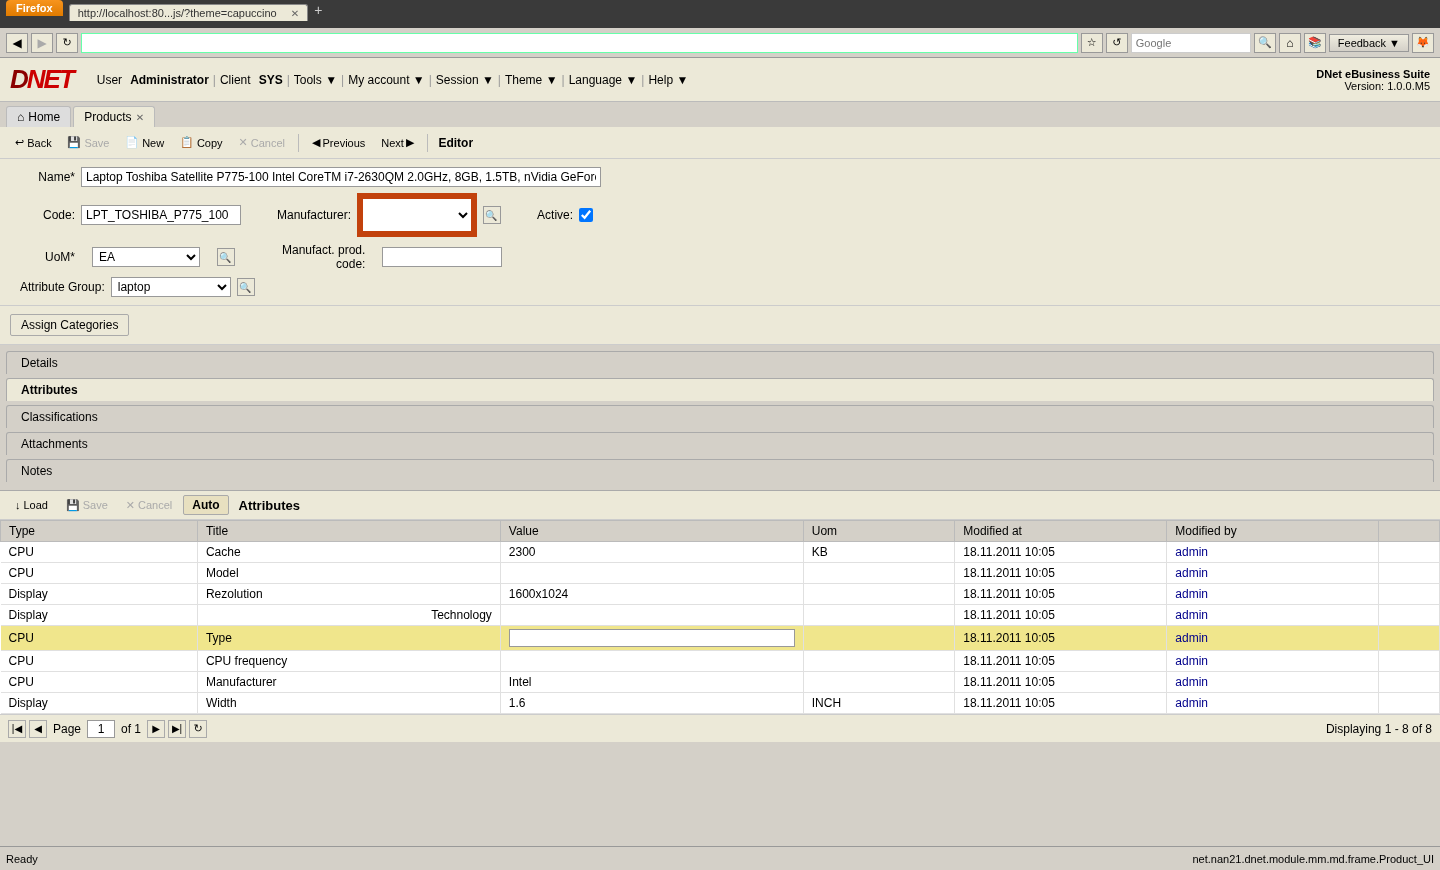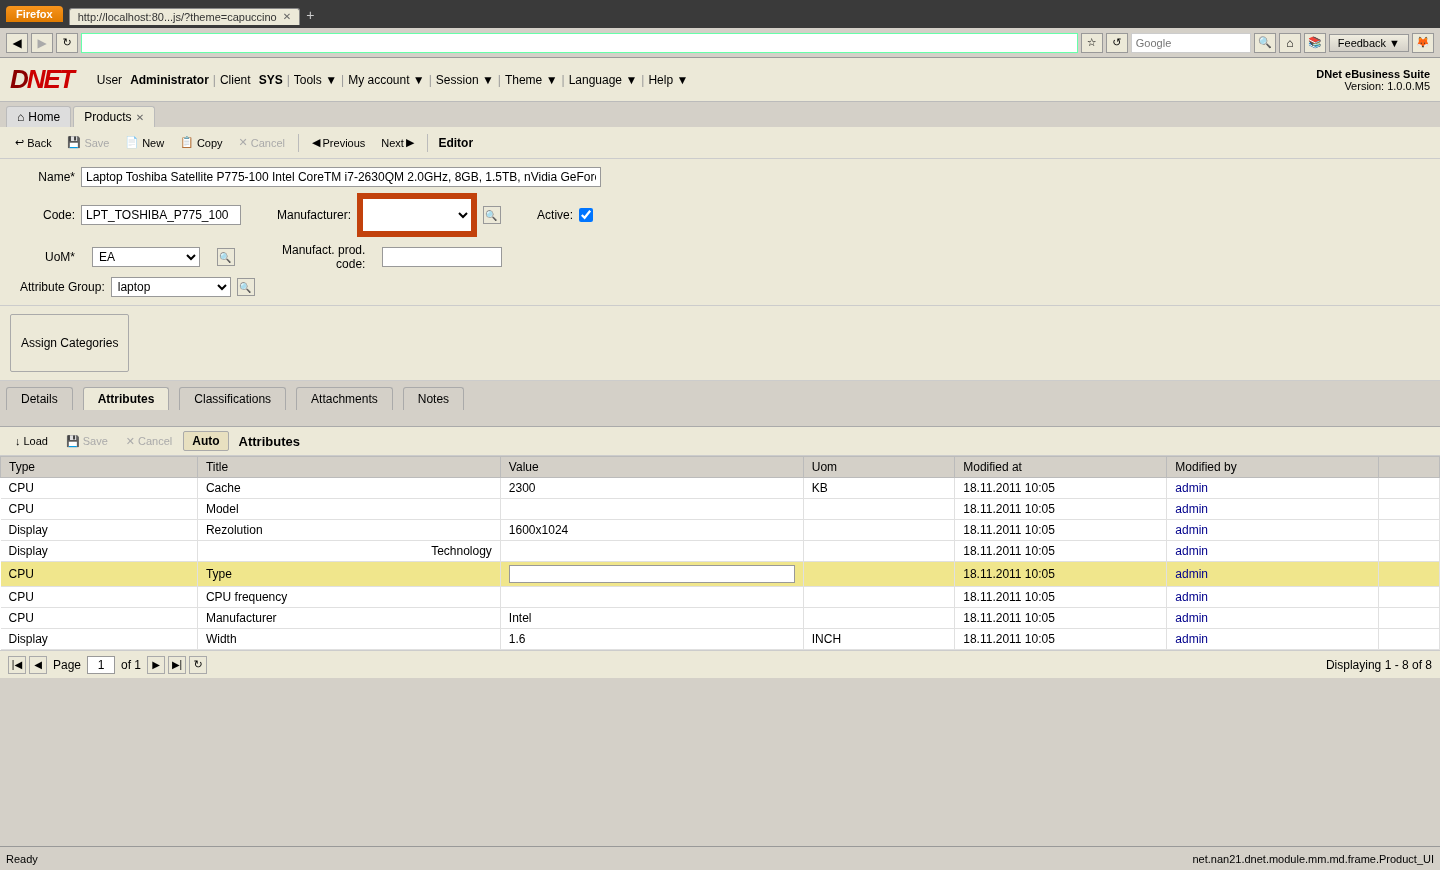--- a/index.html
+++ b/index.html
@@ -8,23 +8,23 @@
     table thead tr { background: #d4d0c8; }
     table thead th { border: 1px solid #bbb; padding: 3px 6px; text-align: left; font-weight: normal; font-size: 12px; cursor: pointer; }
     table tbody tr { border-bottom: 1px solid #e0e0e0; }
     table tbody td { border-right: 1px solid #e0e0e0; padding: 3px 6px; }
     table tbody td input { border: 1px solid #999; width: 100%; height: 18px; padding: 0 2px; font-size: 12px; }
   </style>
 </head>
 <body>
 
 <div>
-  <div style="background:#3a3a3a;height:28px;display:flex;align-items:center;padding:0 6px;gap:6px;">
+  <div style="background:#3a3a3a;height:28px;display:flex;align-items:flex-start;padding:0 6px;gap:6px;">
     <button style="background:linear-gradient(to bottom,#f7941d,#e07b00);color:white;font-size:11px;font-weight:bold;padding:2px 10px;border-radius:4px 4px 0 0;border:none;cursor:pointer;">Firefox</button>
-    <div style="background:#ece9d8;border:1px solid #888;border-bottom:none;padding:2px 8px;font-size:11px;display:flex;align-items:center;gap:6px;border-radius:3px 3px 0 0;color:#333;margin-top:4px;">
+    <div style="background:#ece9d8;border:1px solid #888;border-bottom:none;padding:2px 8px;font-size:11px;display:flex;align-items:center;gap:14px;border-radius:3px 3px 0 0;color:#333;margin-top:4px;">
       <span>http://localhost:80...js/?theme=capuccino</span>
       <span style="font-size:10px;color:#666;">✕</span>
     </div>
     <div style="color:#ccc;font-size:14px;cursor:pointer;margin-top:2px;">+</div>
   </div>
   <div style="background:#d4d0c8;display:flex;align-items:center;height:30px;padding:2px 6px;gap:3px;border-bottom:1px solid #999;">
     <button style="background:#ece9d8;border:1px solid #999;width:22px;height:20px;cursor:pointer;font-size:12px;">◀</button>
     <button style="background:#ece9d8;border:1px solid #999;width:22px;height:20px;cursor:pointer;font-size:12px;color:#aaa;">▶</button>
     <button style="background:#ece9d8;border:1px solid #999;width:22px;height:20px;cursor:pointer;font-size:11px;">↻</button>
     <input type="text" style="flex: 1 1 0%; border: 1px solid rgb(102, 255, 170); height: 20px; padding: 0px 4px; font-size: 11px; background: white;">
@@ -162,24 +162,24 @@
   <div style="display:flex;align-items:center;gap:6px;">
     <label style="font-size:12px;min-width:55px;text-align:right;white-space:nowrap;">Attribute Group:</label>
     <select style="border:1px solid #999;height:20px;padding:0 2px;font-size:12px;background:white;width:120px;">
       <option>laptop</option>
     </select>
     <button style="background:#ece9d8;border:1px solid #999;width:18px;height:18px;cursor:pointer;font-size:10px;">🔍</button>
   </div>
 </div>
 
 <div style="background:#ece9d8;padding:8px 10px;border-bottom:1px solid #ccc;">
-  <button style="background:#ece9d8;border:1px solid #aaa;padding:21px 10px;font-size:12px;cursor:pointer;border-radius:2px;">Assign Categories</button>
-</div>
-
-<div style="background:#d4d0c8;padding:6px 6px 16px;display:flex;gap:10px;">
+  <button style="background:#ece9d8;border:1px solid #aaa;padding:3px 10px;font-size:12px;cursor:pointer;border-radius:2px;">Assign Categories</button>
+</div>
+
+<div style="background:#d4d0c8;padding:6px 6px 8px;display:flex;gap:4px;flex-direction:column;">
   <div style="background:#d4d0c8;border:1px solid #aaa;border-bottom:none;padding:4px 14px;font-size:12px;cursor:pointer;border-radius:3px 3px 0 0;">
     <span>Details</span>
   </div>
   <div style="background:#ece9d8;border:1px solid #aaa;border-bottom:none;padding:4px 14px;font-size:12px;cursor:pointer;border-radius:3px 3px 0 0;font-weight:bold;">
     <span>Attributes</span>
   </div>
   <div style="background:#d4d0c8;border:1px solid #aaa;border-bottom:none;padding:4px 14px;font-size:12px;cursor:pointer;border-radius:3px 3px 0 0;">
     <span>Classifications</span>
   </div>
   <div style="background:#d4d0c8;border:1px solid #aaa;border-bottom:none;padding:4px 14px;font-size:12px;cursor:pointer;border-radius:3px 3px 0 0;">

